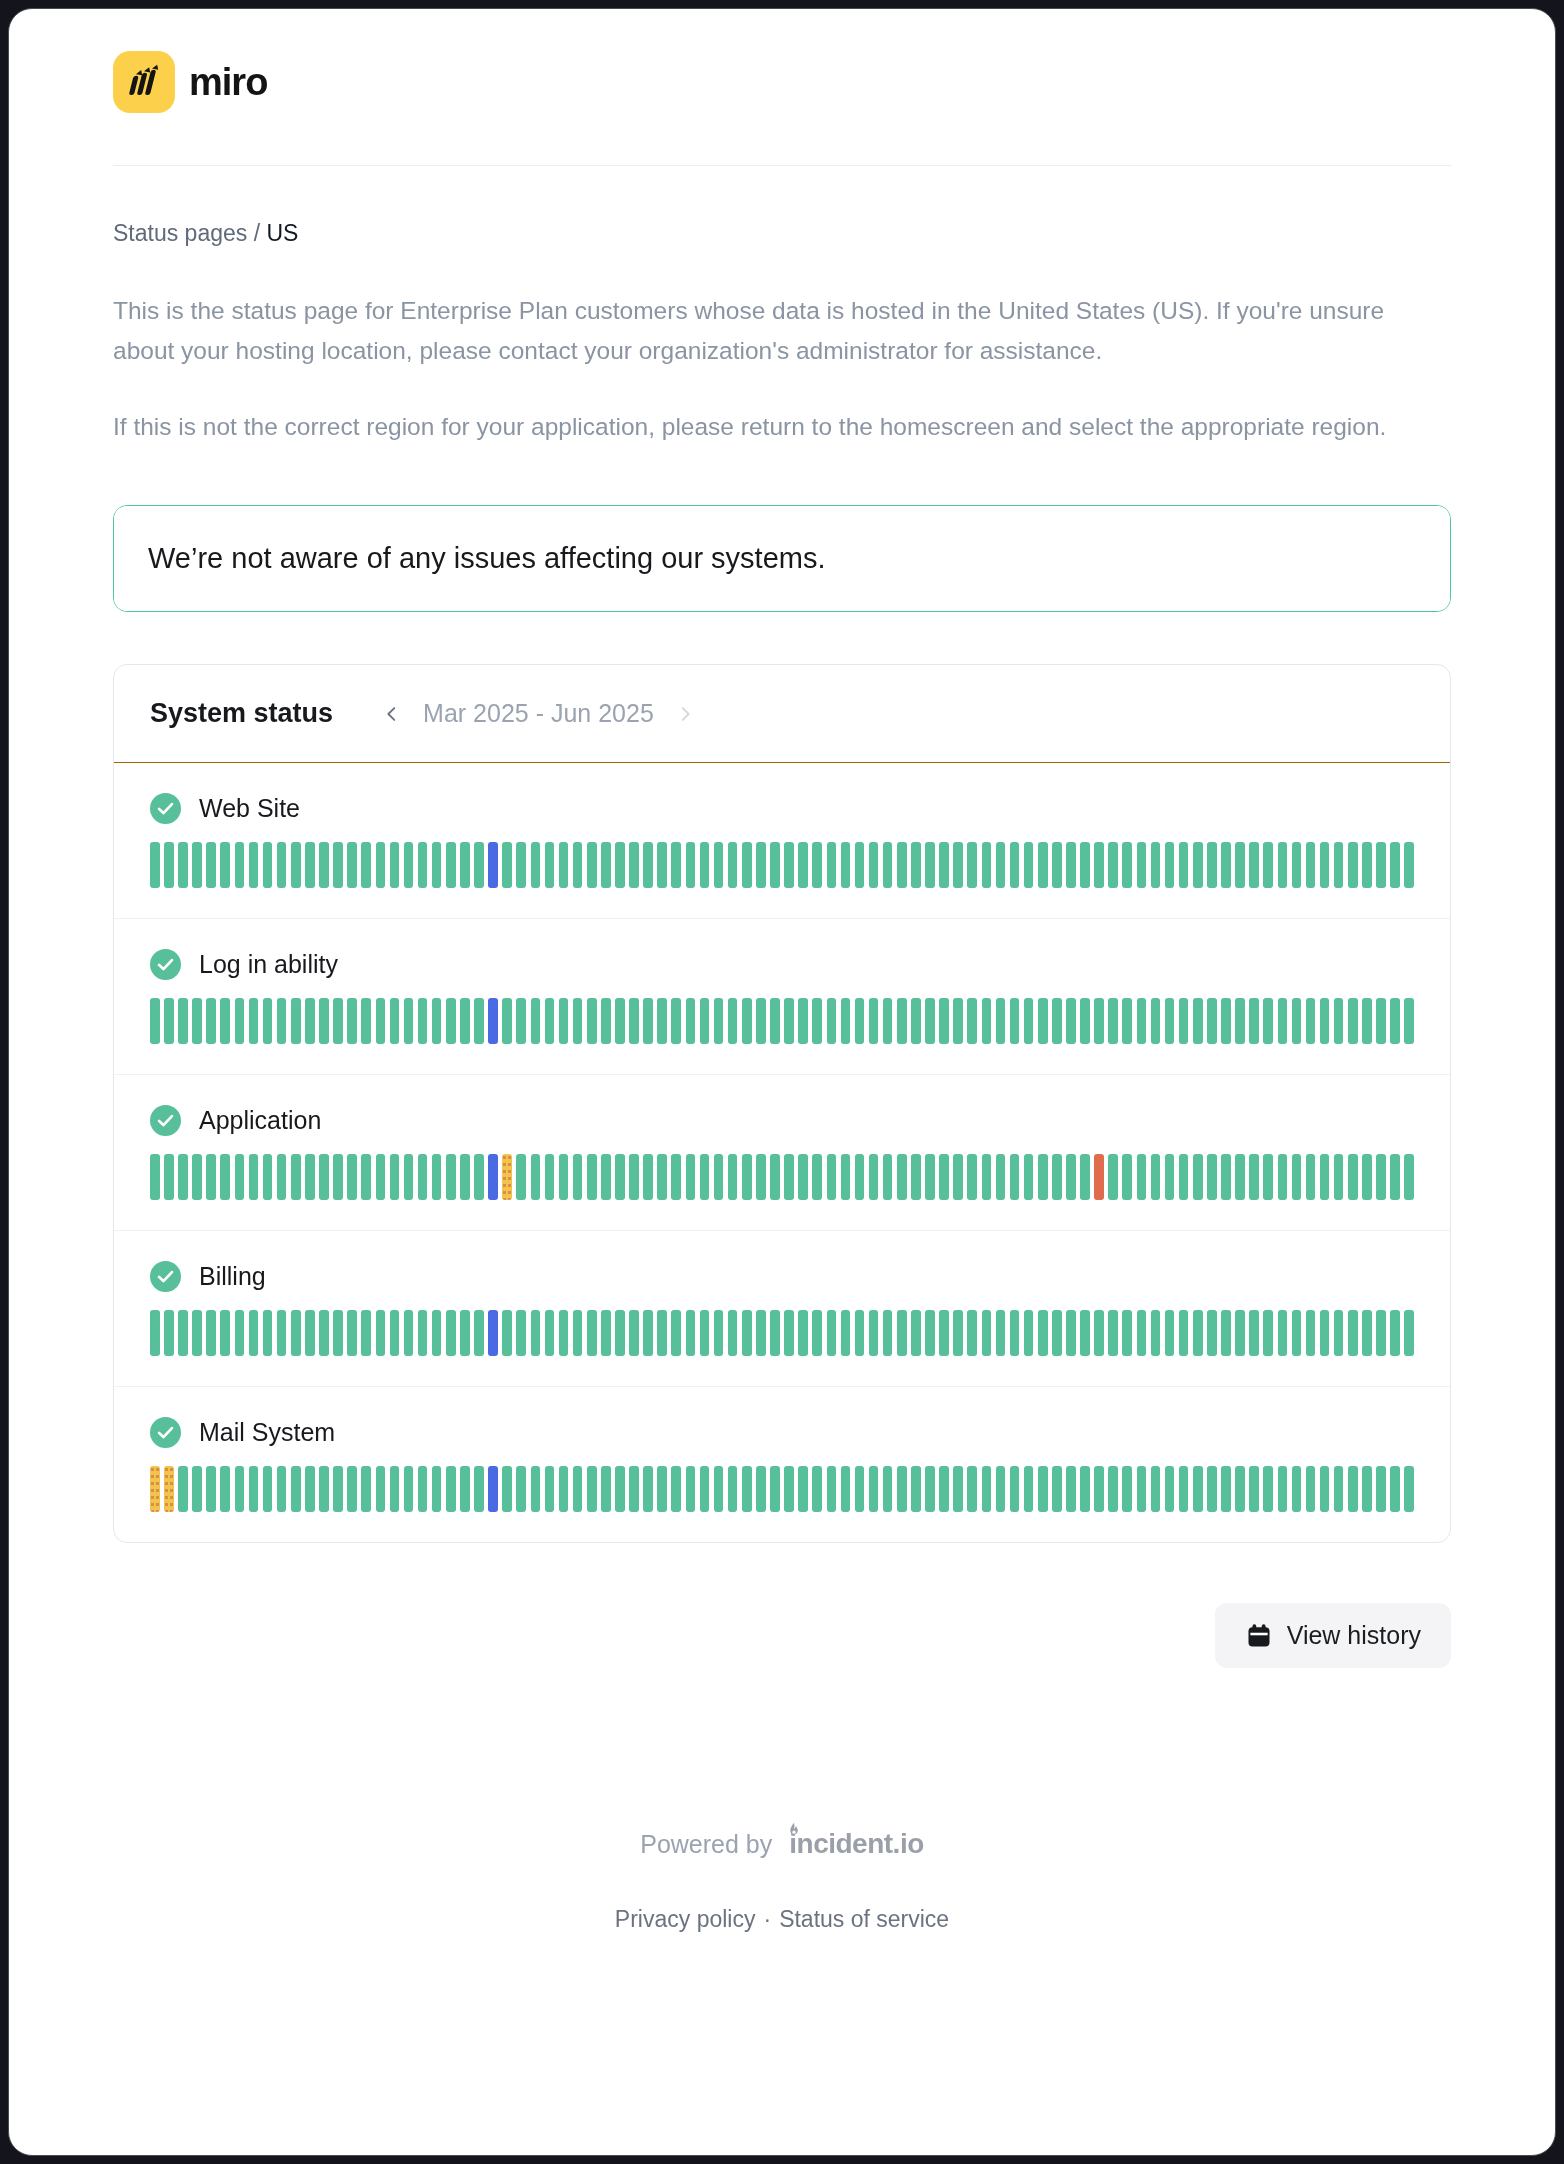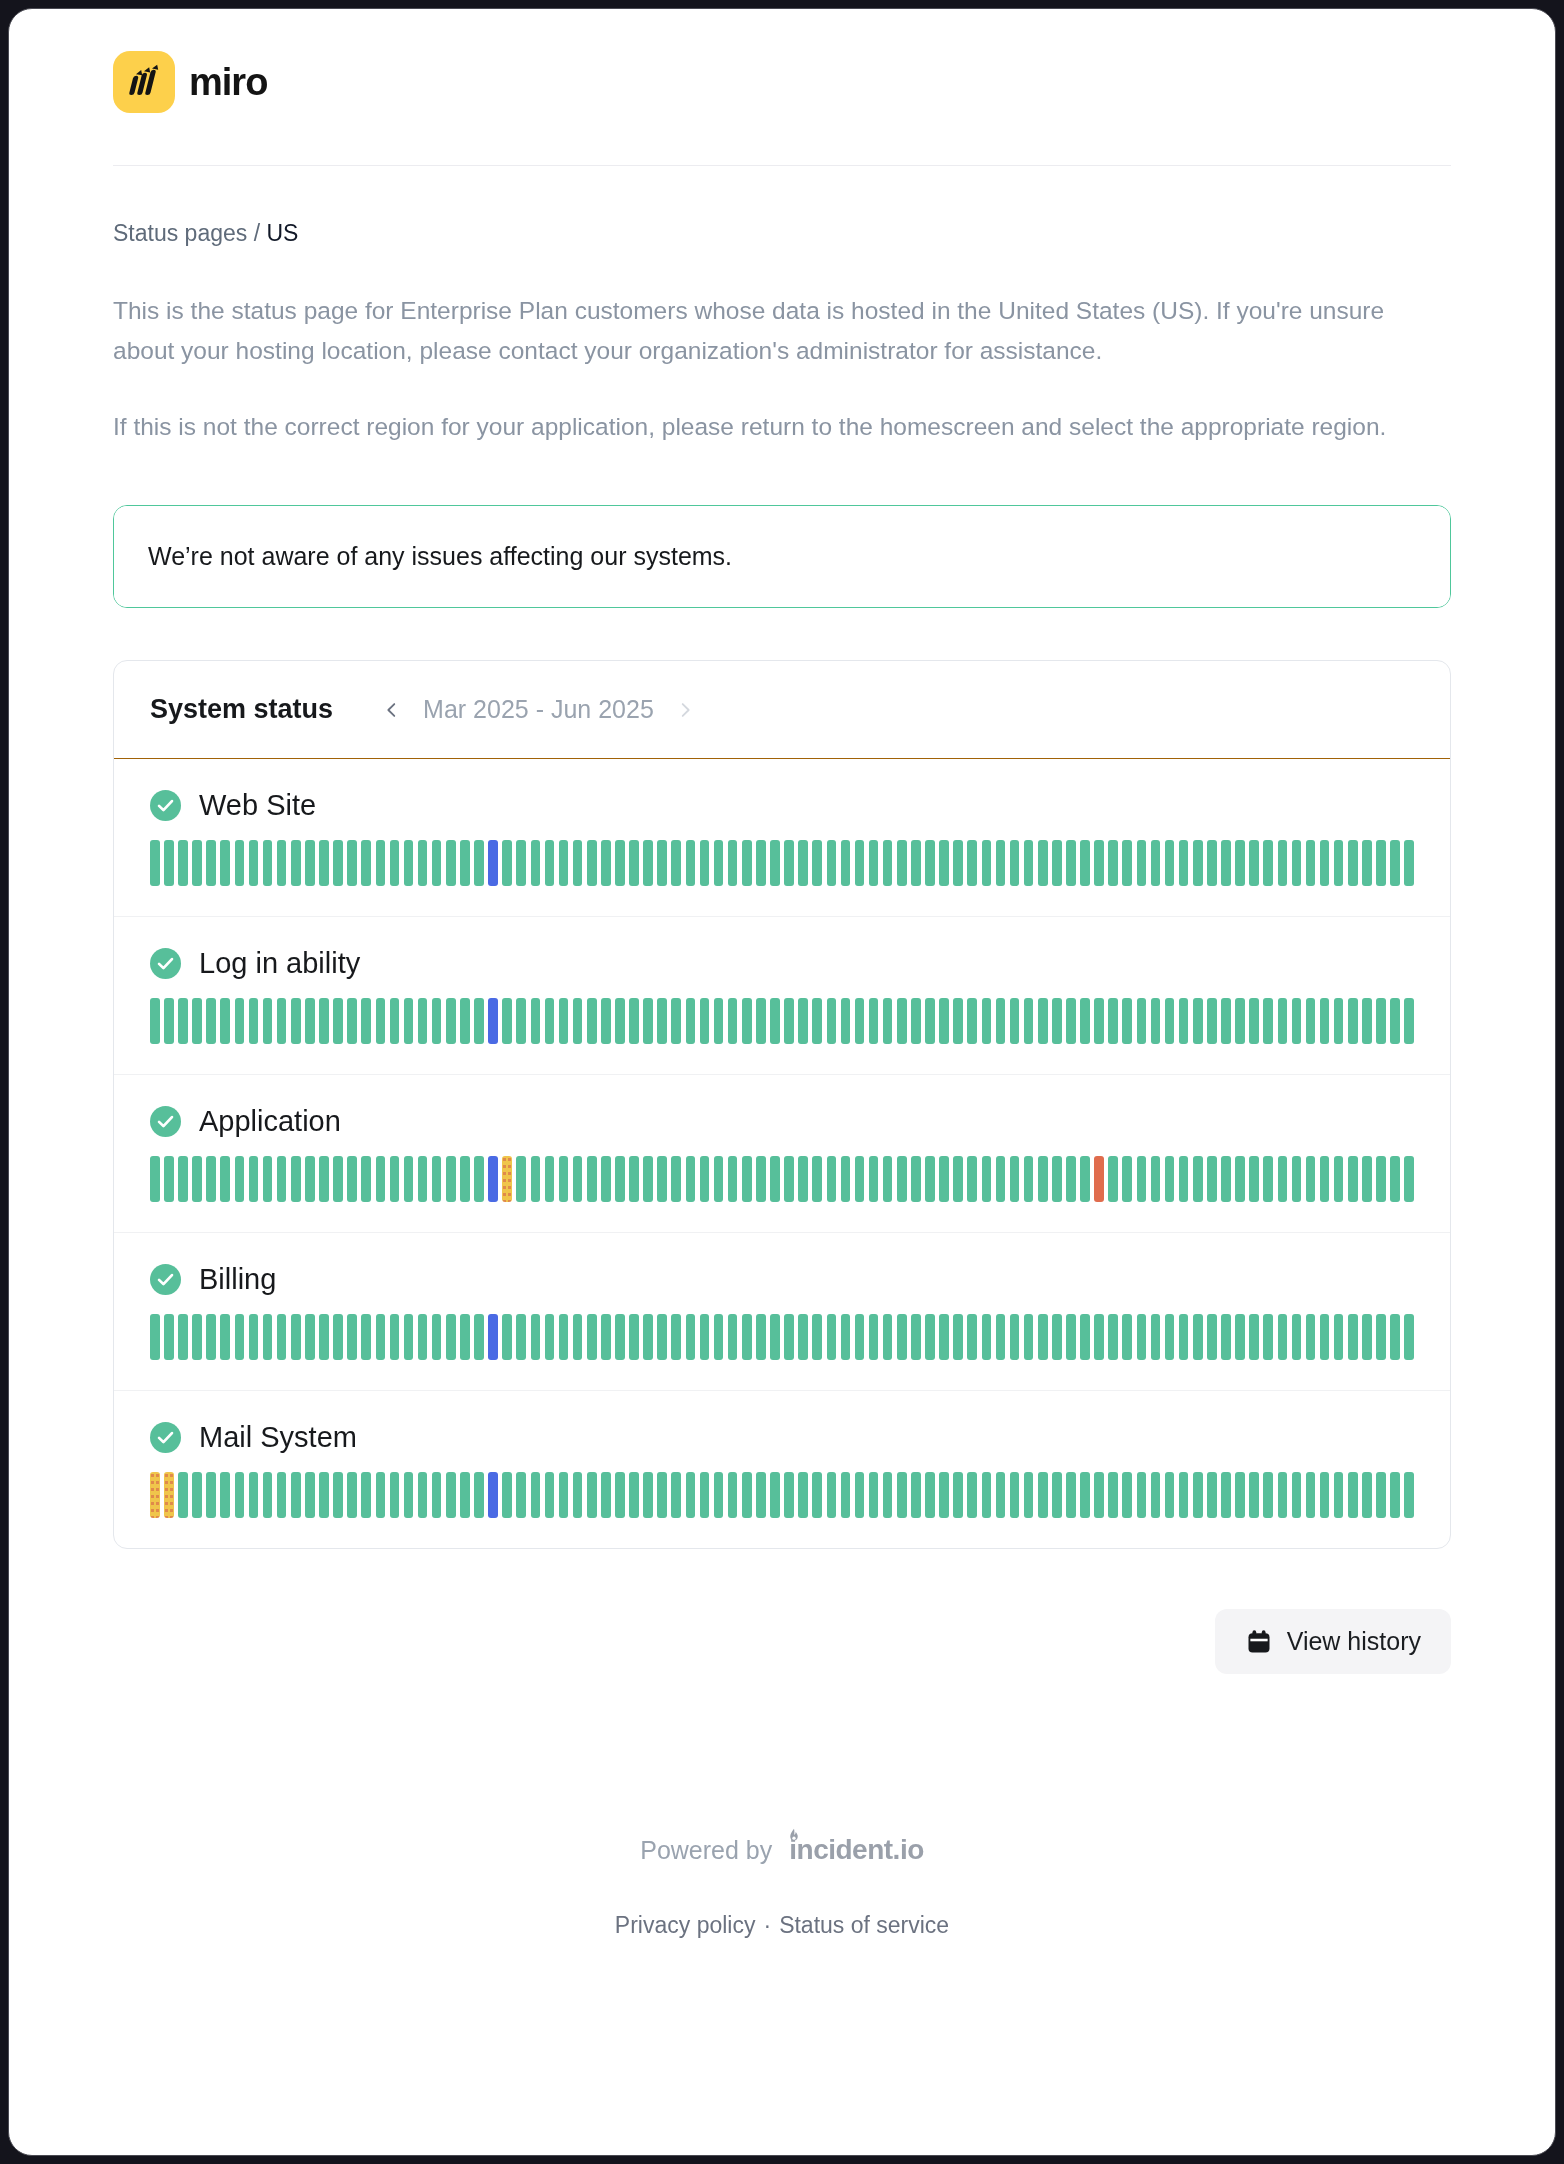--- a/index.html
+++ b/index.html
@@ -42,35 +42,35 @@
 
   
   .banner {
     margin-top:58px; border:1.5px solid #4fc79b; border-radius:14px; overflow:hidden;
   }
   .banner-head {
     background:#ddf3e9; display:flex; align-items:center; gap:20px;
     padding:33px 34px;
   }
   .banner-title { font-size:27px; font-weight:600; color:#17191c; }
-  .banner-body { background:#fff; padding:36px 34px; font-size:25px; color:#17191c; }
+  .banner-body { background:#fff; padding:36px 34px; font-size:29px; color:#17191c; }
   .check-circle { width:31px; height:31px; flex:0 0 auto; }
 
   
   .status-card { margin-top:52px; border:1px solid #e4e7ec; border-radius:14px; background:#fff; }
   .status-head { display:flex; align-items:center; gap:44px; padding:33px 36px; border-bottom:1px solid #a16207; }
   .status-title { font-size:27px; font-weight:700; color:#17191c; }
   .date-nav { display:flex; align-items:center; gap:16px; }
   .nav-btn { background:none; border:none; padding:4px; cursor:pointer; display:flex; align-items:center; }
   .date-range { font-size:25px; color:#9aa3af; }
 
   .service-row { padding:30px 36px 30px; border-bottom:1px solid #f0f1f3; }
   .service-row:last-child { border-bottom:none; }
   .service-label { display:flex; align-items:center; gap:18px; margin-bottom:18px; }
-  .service-name { font-size:29px; font-weight:500; color:#17191c; }
+  .service-name { font-size:25px; font-weight:500; color:#17191c; }
   .bars { display:flex; gap:4.5px; height:46px; }
   .bar { flex:1 1 0; border-radius:3px; }
 
   
   .view-history-wrap { display:flex; justify-content:flex-end; margin-top:60px; }
 
   
   .footer { margin-top:160px; display:flex; flex-direction:column; align-items:center; }
   .powered { display:flex; align-items:center; gap:12px; }
   .powered-text { font-size:25px; color:#9aa3af; }

